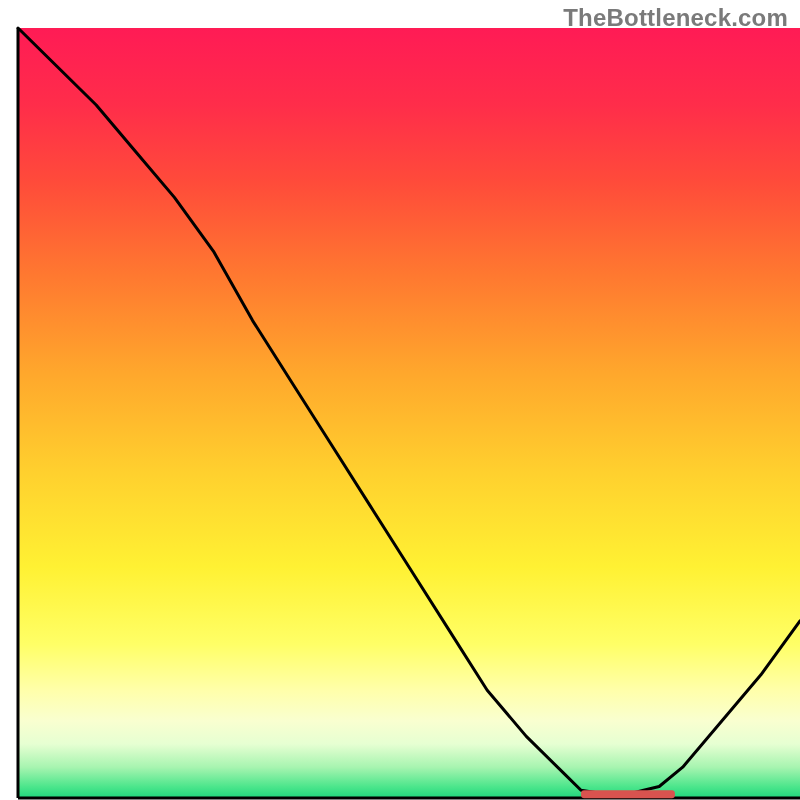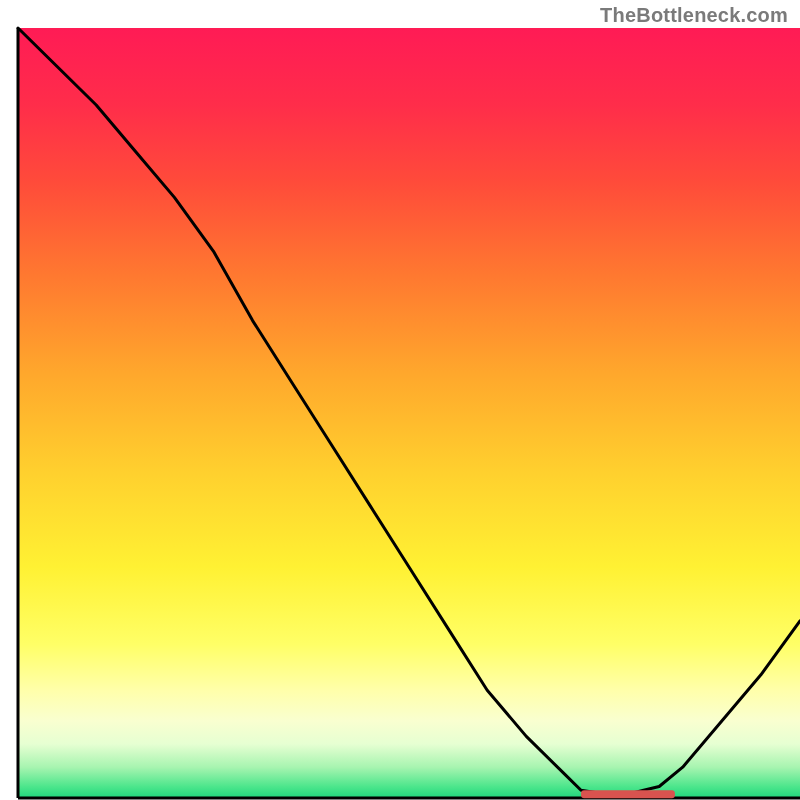--- a/index.html
+++ b/index.html
@@ -13,21 +13,21 @@
   }
   .container {
     position: relative;
     width: 800px;
     height: 800px;
   }
   .attribution {
     position: absolute;
     top: 4px;
     right: 12px;
-    font-size: 20px;
+    font-size: 24px;
     font-weight: bold;
     color: #7a7a7a;
     letter-spacing: 0.2px;
     user-select: none;
   }
   svg.chart {
     position: absolute;
     top: 0;
     left: 0;
     width: 800px;

